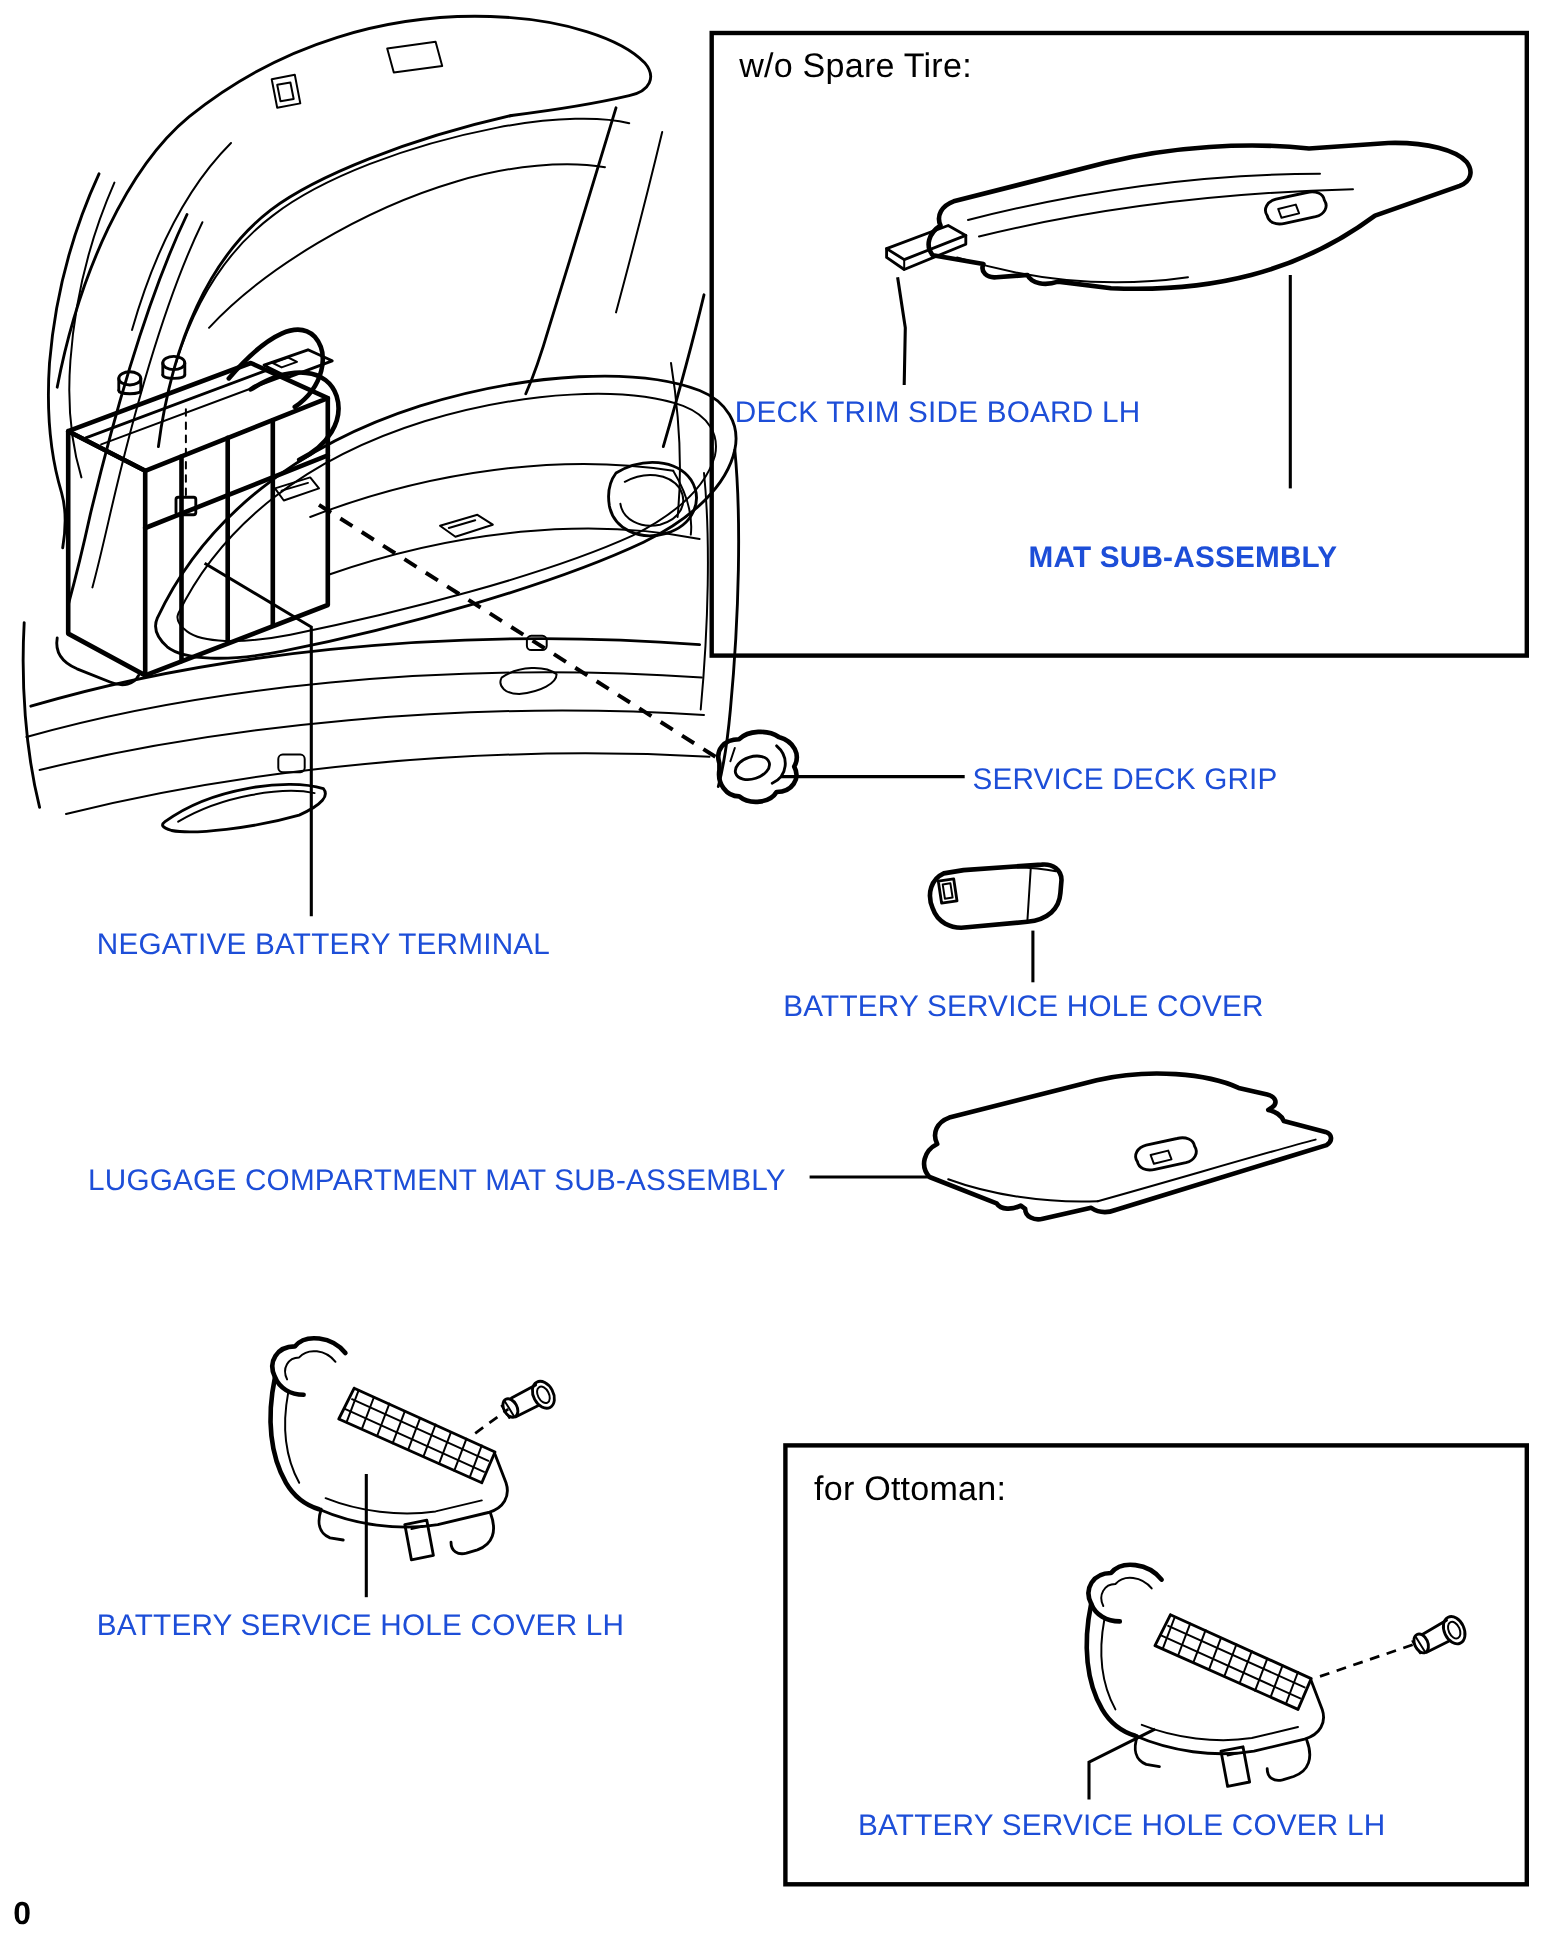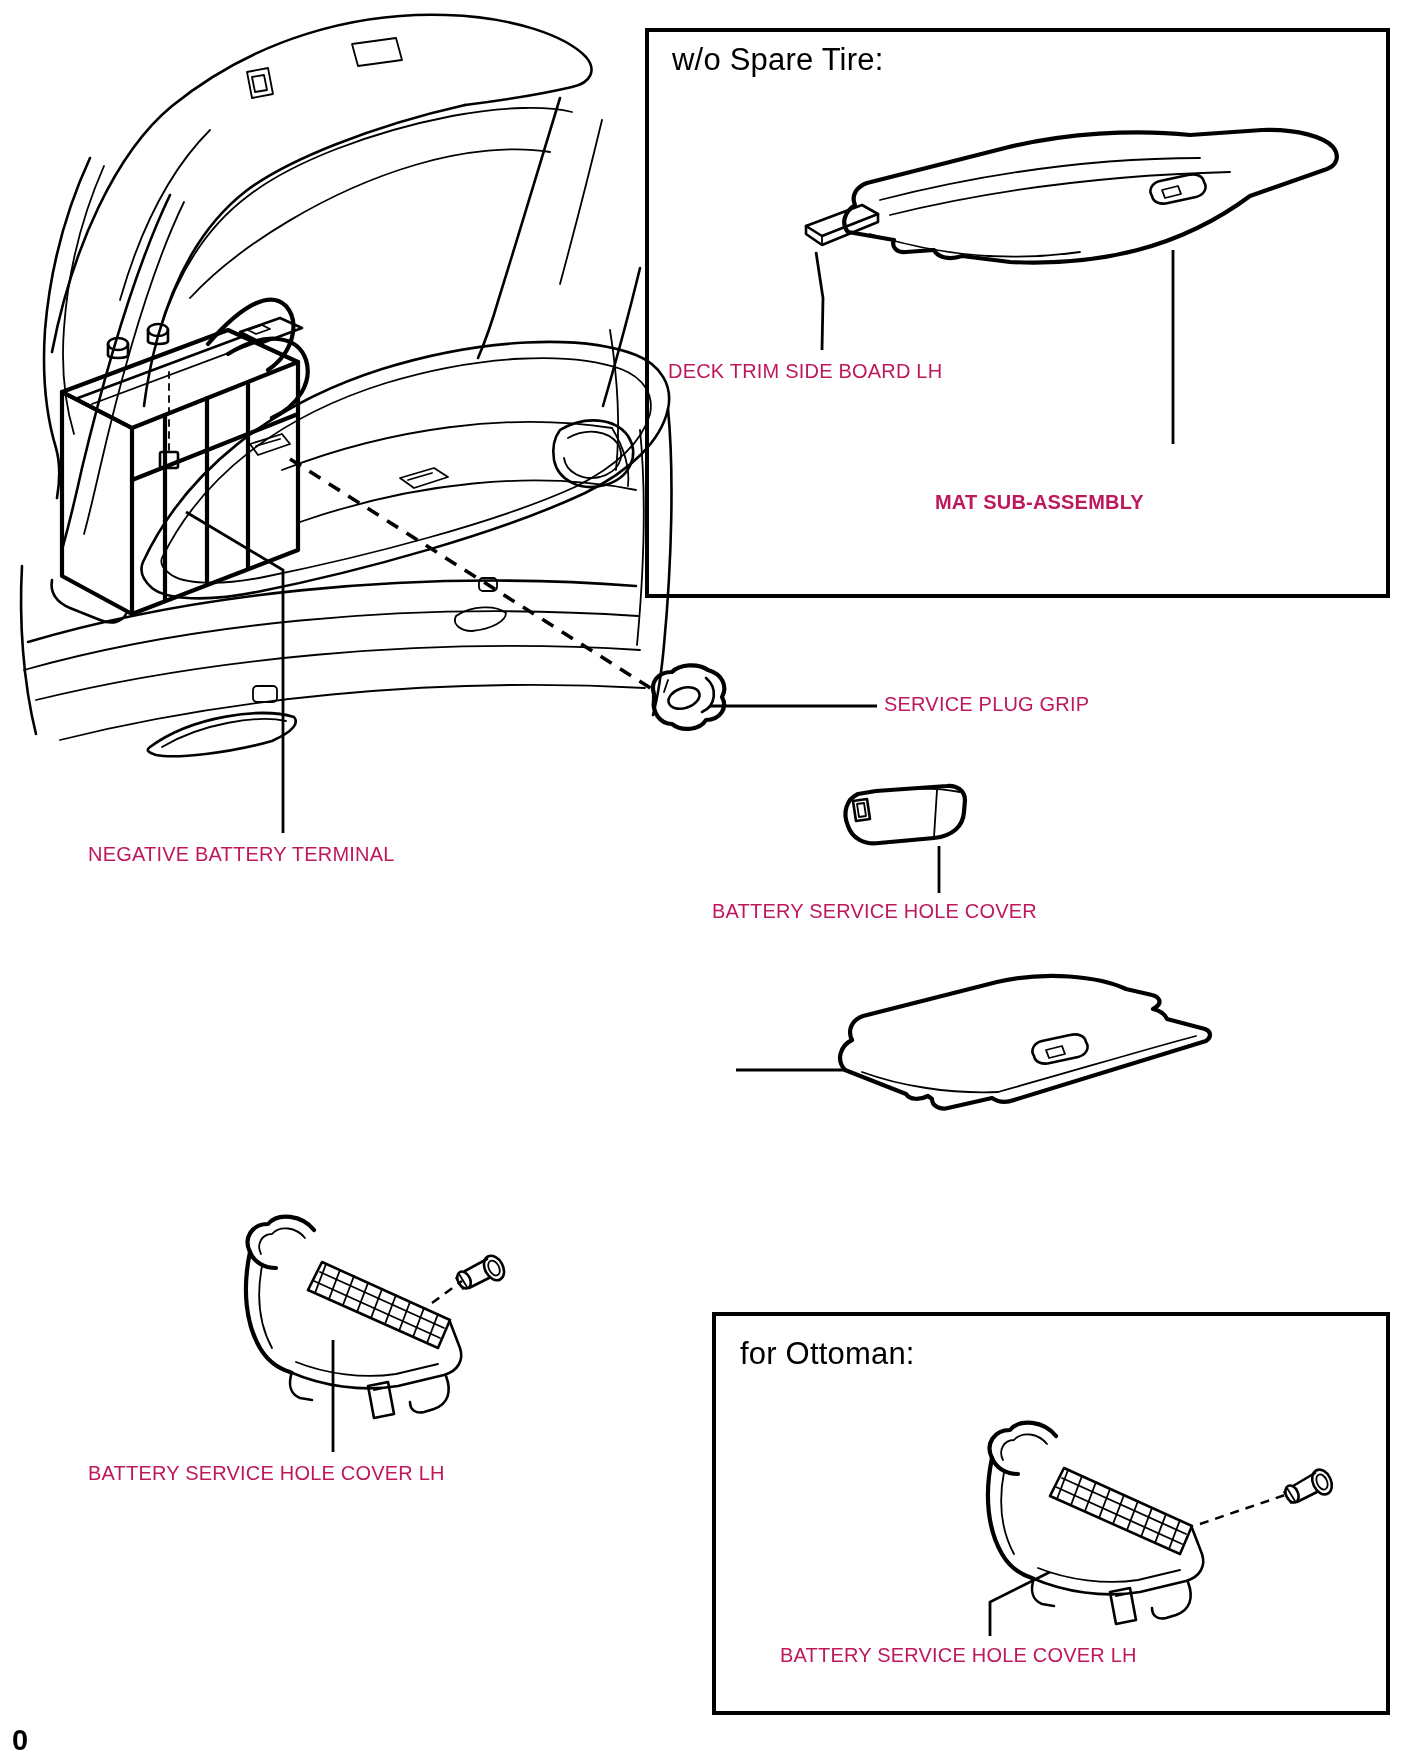--- a/index.html
+++ b/index.html
@@ -2,21 +2,21 @@
 <html><head>
 <meta charset="utf-8">
 <style>
   html,body{margin:0;padding:0;background:#888;}
   #page{
     position:relative;width:1424px;height:1763px;background:#ffffff;
     font-family:"Liberation Sans",sans-serif;color:#000;overflow:hidden;
   }
   #art{position:absolute;left:0;top:0;width:1424px;height:1763px;}
   .label{
-    position:absolute;font-size:20px;line-height:1.3;color:#be185d;
+    position:absolute;font-size:27px;line-height:1.3;color:#1d4ed8;
     white-space:nowrap;letter-spacing:0.2px;
   }
   .box{position:absolute;border:4px solid #000;background:transparent;}
   .box-title{position:absolute;font-size:31px;letter-spacing:0.2px;white-space:nowrap;}
   .page-marker{position:absolute;font-size:29px;font-weight:bold;}
   svg *{vector-effect:none;}
   .thin{fill:none;stroke:#000;stroke-width:1.8;stroke-linecap:round;stroke-linejoin:round;}
   .med{fill:none;stroke:#000;stroke-width:2.6;stroke-linecap:round;stroke-linejoin:round;}
   .bold{fill:none;stroke:#000;stroke-width:4.2;stroke-linecap:round;stroke-linejoin:round;}
   .leader{fill:none;stroke:#000;stroke-width:2.8;stroke-linecap:butt;}
@@ -213,26 +213,27 @@
 
   <div class="box" style="left:645px;top:28px;width:737px;height:562px;"></div>
   <div class="box" style="left:712px;top:1312px;width:670px;height:395px;"></div>
 
   <div class="box-title" style="left:672px;top:42px;">w/o Spare Tire:</div>
 
   <div class="label" style="left:668px;top:358px;">DECK TRIM SIDE BOARD LH</div>
 
   <div class="label" style="left:935px;top:489px;font-weight:bold;">MAT SUB-ASSEMBLY</div>
 
-  <div class="label" style="left:884px;top:691px;">SERVICE PLUG GRIP</div>
+  <div class="label" style="left:884px;top:691px;">SERVICE DECK GRIP</div>
 
   <div class="label" style="left:88px;top:841px;">NEGATIVE BATTERY TERMINAL</div>
 
   <div class="label" style="left:712px;top:898px;">BATTERY SERVICE HOLE COVER</div>
 
+  <div class="label" style="left:80px;top:1056px;">LUGGAGE COMPARTMENT MAT SUB-ASSEMBLY</div>
 
   <div class="label" style="left:88px;top:1460px;">BATTERY SERVICE HOLE COVER LH</div>
 
   <div class="box-title" style="left:740px;top:1336px;">for Ottoman:</div>
 
   <div class="label" style="left:780px;top:1642px;">BATTERY SERVICE HOLE COVER LH</div>
 
   <div class="page-marker" style="left:12px;top:1724px;">0</div>
 
 </div>

